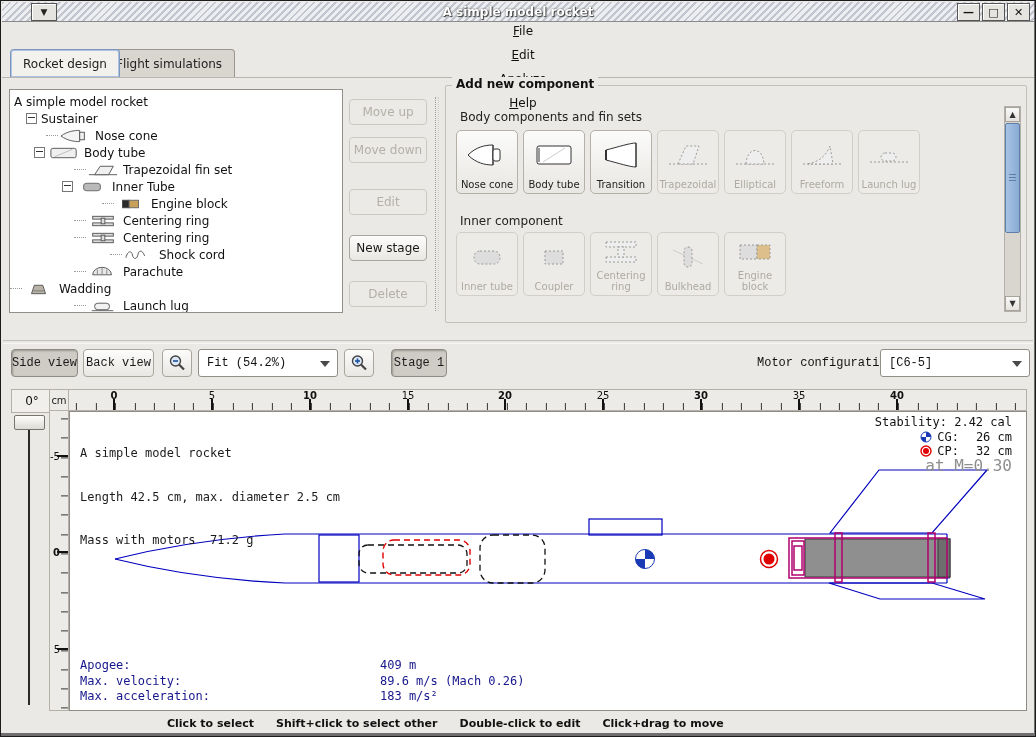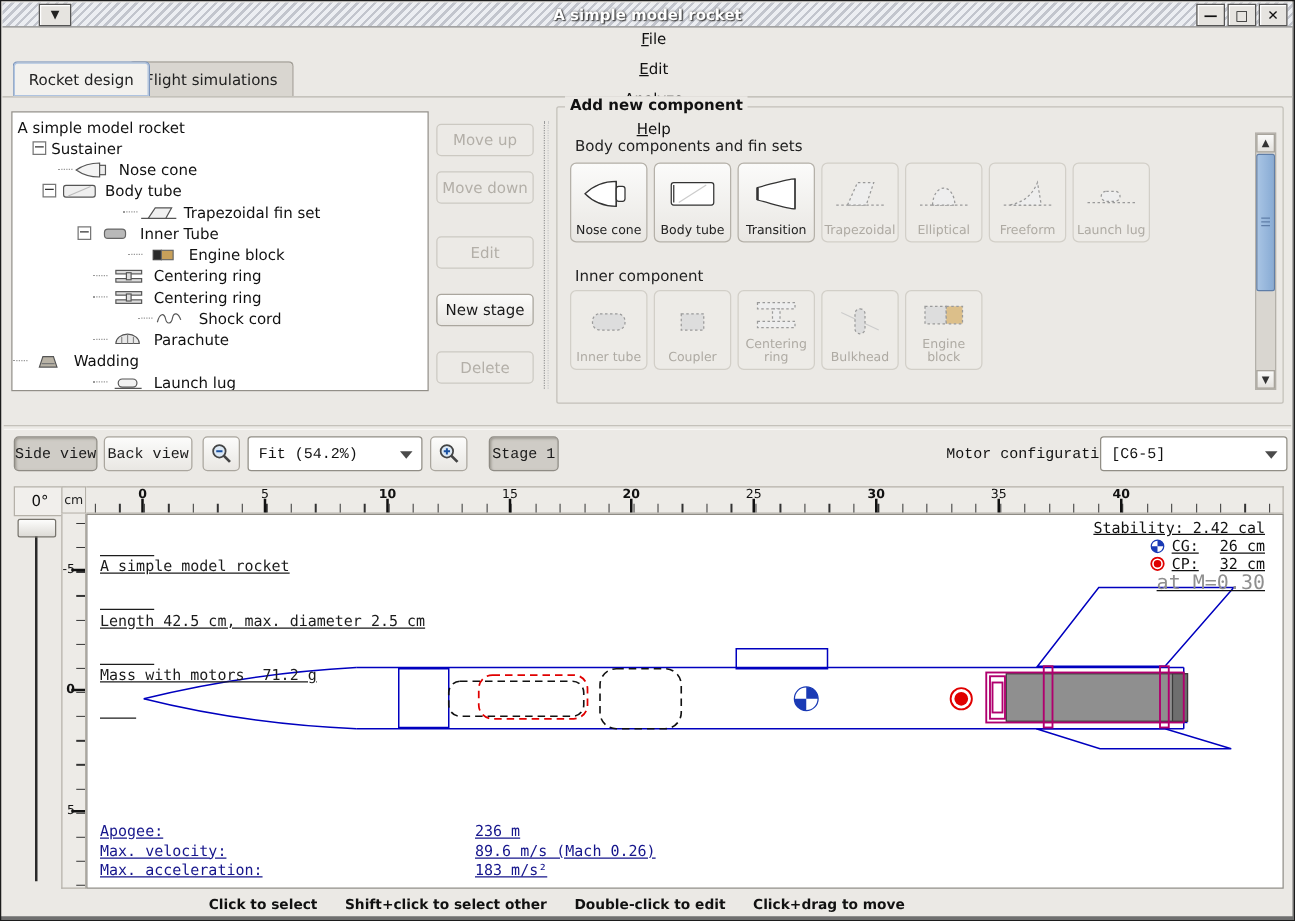--- a/index.html
+++ b/index.html
@@ -90,21 +90,21 @@
   .hlab.bold{font-weight:bold;}
   .hmaj{position:absolute;bottom:0;width:2px;height:11px;background:#111;transform:translateX(-50%);}
   .vruler{position:absolute;left:48px;top:410px;width:20px;height:300px;background:#edebe7;border:1px solid #b5b1a9;border-top:none;box-sizing:border-box;}
   .vticks{position:absolute;top:0;bottom:0;right:0;width:7px;
     background:repeating-linear-gradient(180deg,#333 0 1px,transparent 1px 19.3px);background-position-y:7.4px;}
   .vlab{position:absolute;right:8px;transform:translateY(-50%);font-size:10px;color:#111;}
   .vlab.bold{font-weight:bold;}
   .vmaj{position:absolute;right:0;height:2px;width:11px;background:#111;transform:translateY(-50%);}
   .canvas{position:absolute;left:68px;top:410px;width:958px;height:300px;background:#fff;border:1px solid #8f8c85;box-sizing:border-box;}
   .canvas svg.rocket{position:absolute;left:0;top:0;}
-  .mono{font-family:"DejaVu Sans Mono",monospace;text-decoration:underline;}
+  .mono{font-family:"DejaVu Sans Mono",monospace;}
   .info-block{position:absolute;left:10px;top:5px;font-size:12px;color:#1c1c1c;line-height:14.5px;white-space:pre;}
   .stab-block{position:absolute;right:14px;top:3px;font-size:12px;color:#111;line-height:14.5px;text-align:right;}
   .stab-row{display:flex;justify-content:flex-end;align-items:center;gap:5px;}
   .stab-val{display:inline-block;width:48px;text-align:right;}
   .mach-note{color:#8f8f8f;font-size:16px;}
   .flight-block{position:absolute;left:10px;top:246px;font-size:12px;color:#16168c;line-height:15.5px;}
   .flight-row{display:flex;}
   .flight-row .fl{width:300px;}
   .minicg{width:12px;height:12px;}
   
@@ -200,21 +200,21 @@
         </svg>
       <span class="tlabel">Nose cone</span>
       </div>
     <div class="trow" style="padding-left:24px">
       <span class="expander"></span>
       <svg class="ticon">
           <use href="#i-tube"></use>
         </svg>
       <span class="tlabel">Body tube</span>
       </div>
-    <div class="trow" style="padding-left:88px">
+    <div class="trow" style="padding-left:64px">
       <span class="stub"></span>
       <svg class="ticon">
           <use href="#i-fin"></use>
         </svg>
       <span class="tlabel">Trapezoidal fin set</span>
       </div>
     <div class="trow" style="padding-left:52px">
       <span class="expander"></span>
       <svg class="ticon">
           <use href="#i-itube"></use>
@@ -554,21 +554,21 @@
           </svg>
         <span>CP:</span>
         <span class="stab-val">32 cm</span>
       </div>
       <div class="mach-note">at M=0.30</div>
     </div>
 
     <div class="flight-block mono">
       <div class="flight-row">
           <span class="fl">Apogee:</span>
-          <span>236 m</span>
+          <span>409 m</span>
         </div>
       <div class="flight-row">
           <span class="fl">Max. velocity:</span>
           <span>89.6 m/s  (Mach 0.26)</span>
         </div>
       <div class="flight-row">
           <span class="fl">Max. acceleration:</span>
           <span>183 m/s²</span>
         </div>
     </div>

